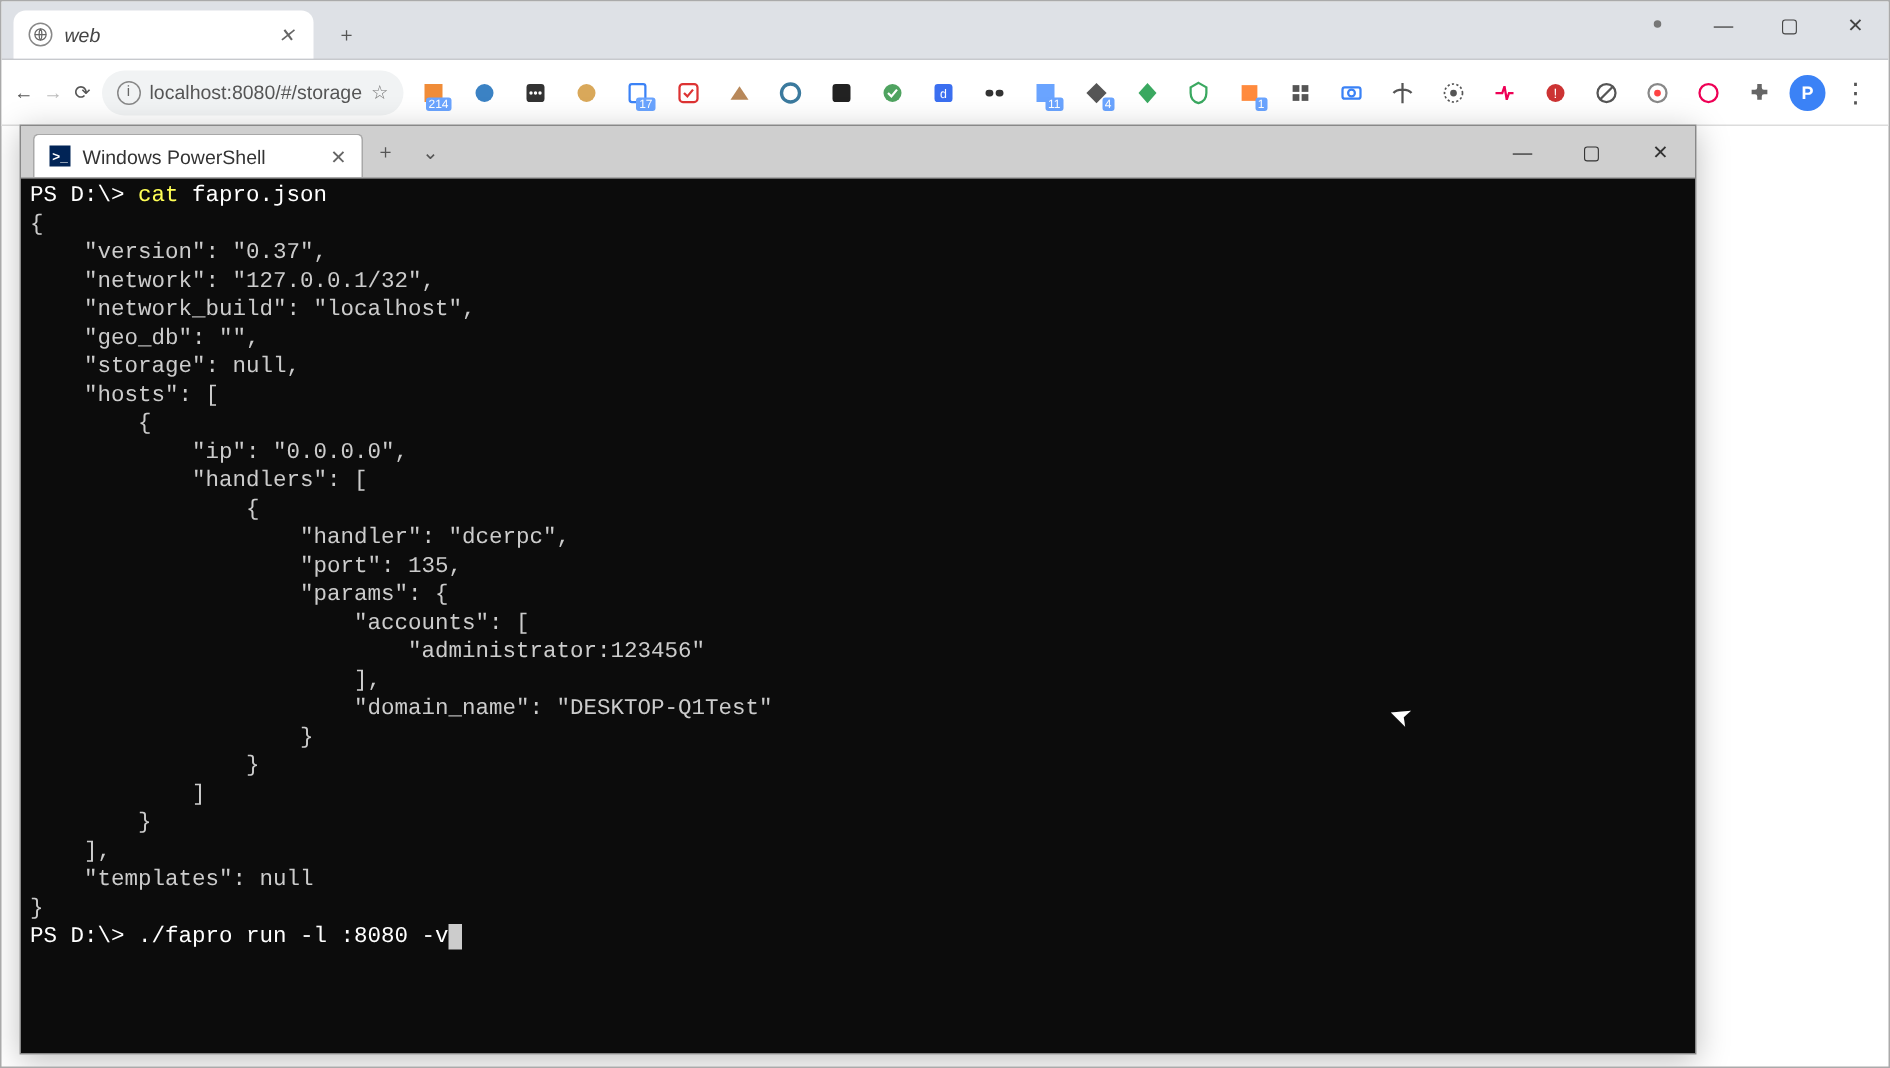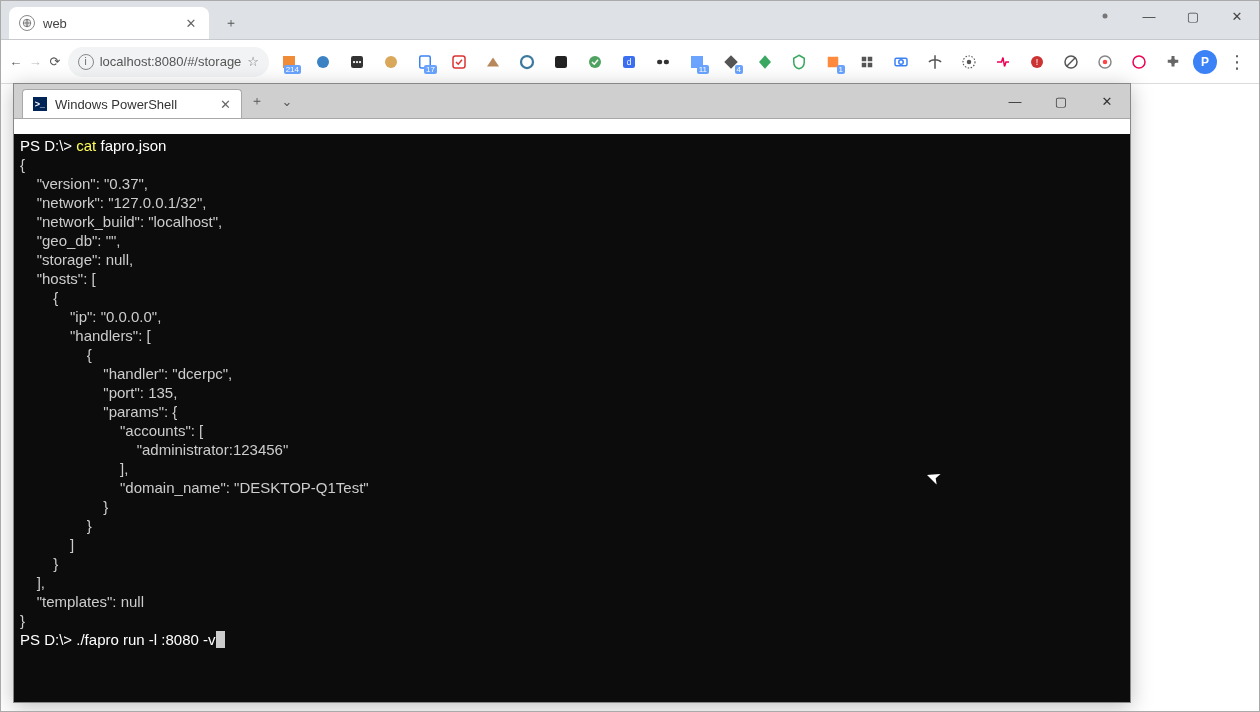--- a/index.html
+++ b/index.html
@@ -25,20 +25,21 @@
     height:32px;
     width:200px;
     background:#fff;
     border-radius:8px 8px 0 0;
     display:flex;
     align-items:center;
     padding:0 10px;
     gap:8px;
     position:relative;
     color:#444;
+    font-style:italic;
   }
   .chrome-tab .favicon{
     width:16px; height:16px; border:1px solid #888; border-radius:50%;
     display:flex; align-items:center; justify-content:center;
   }
   .chrome-tab .favicon svg{width:10px;height:10px;}
   .chrome-tab .tab-close{
     margin-left:auto; width:16px; height:16px; display:flex; align-items:center; justify-content:center;
     color:#666;
   }
@@ -90,24 +91,23 @@
   }
   .term-tab .ps-ic{width:14px;height:14px;background:#012456;display:flex;align-items:center;justify-content:center;}
   .term-tab .ps-ic span{color:#fff;font-size:9px;font-weight:bold;}
   .term-tab .close{margin-left:auto;color:#666;}
   .term-plus,.term-chev{width:30px;height:30px;display:flex;align-items:center;justify-content:center;color:#555;}
   .term-winctrl{margin-left:auto;display:flex;height:100%;}
   .term-winctrl div{width:46px;display:flex;align-items:center;justify-content:center;color:#333;}
 
   .term-body{
     flex:1; background:#0c0c0c; color:#cccccc;
-    font-family:Liberation Sans, sans-serif; font-size:15px; line-height:19px;
+    font-family:Liberation Mono, monospace; font-size:15px; line-height:19px;
     padding:2px 6px; overflow:hidden; position:relative;
     white-space:pre;
-    margin-top:15px;
   }
   .prompt{color:#ffffff;}
   .cmd{color:#ffff55;}
   .arg{color:#ffffff;}
   .caret{display:inline-block;width:9px;height:17px;background:#ccc;vertical-align:text-bottom;}
   .line{height:19px;}
   .cursor-arrow{
     position:absolute; left:925px; top:465px; color:#fff; font-size:18px;
     transform:scaleX(-1) rotate(-20deg);
     pointer-events:none;

